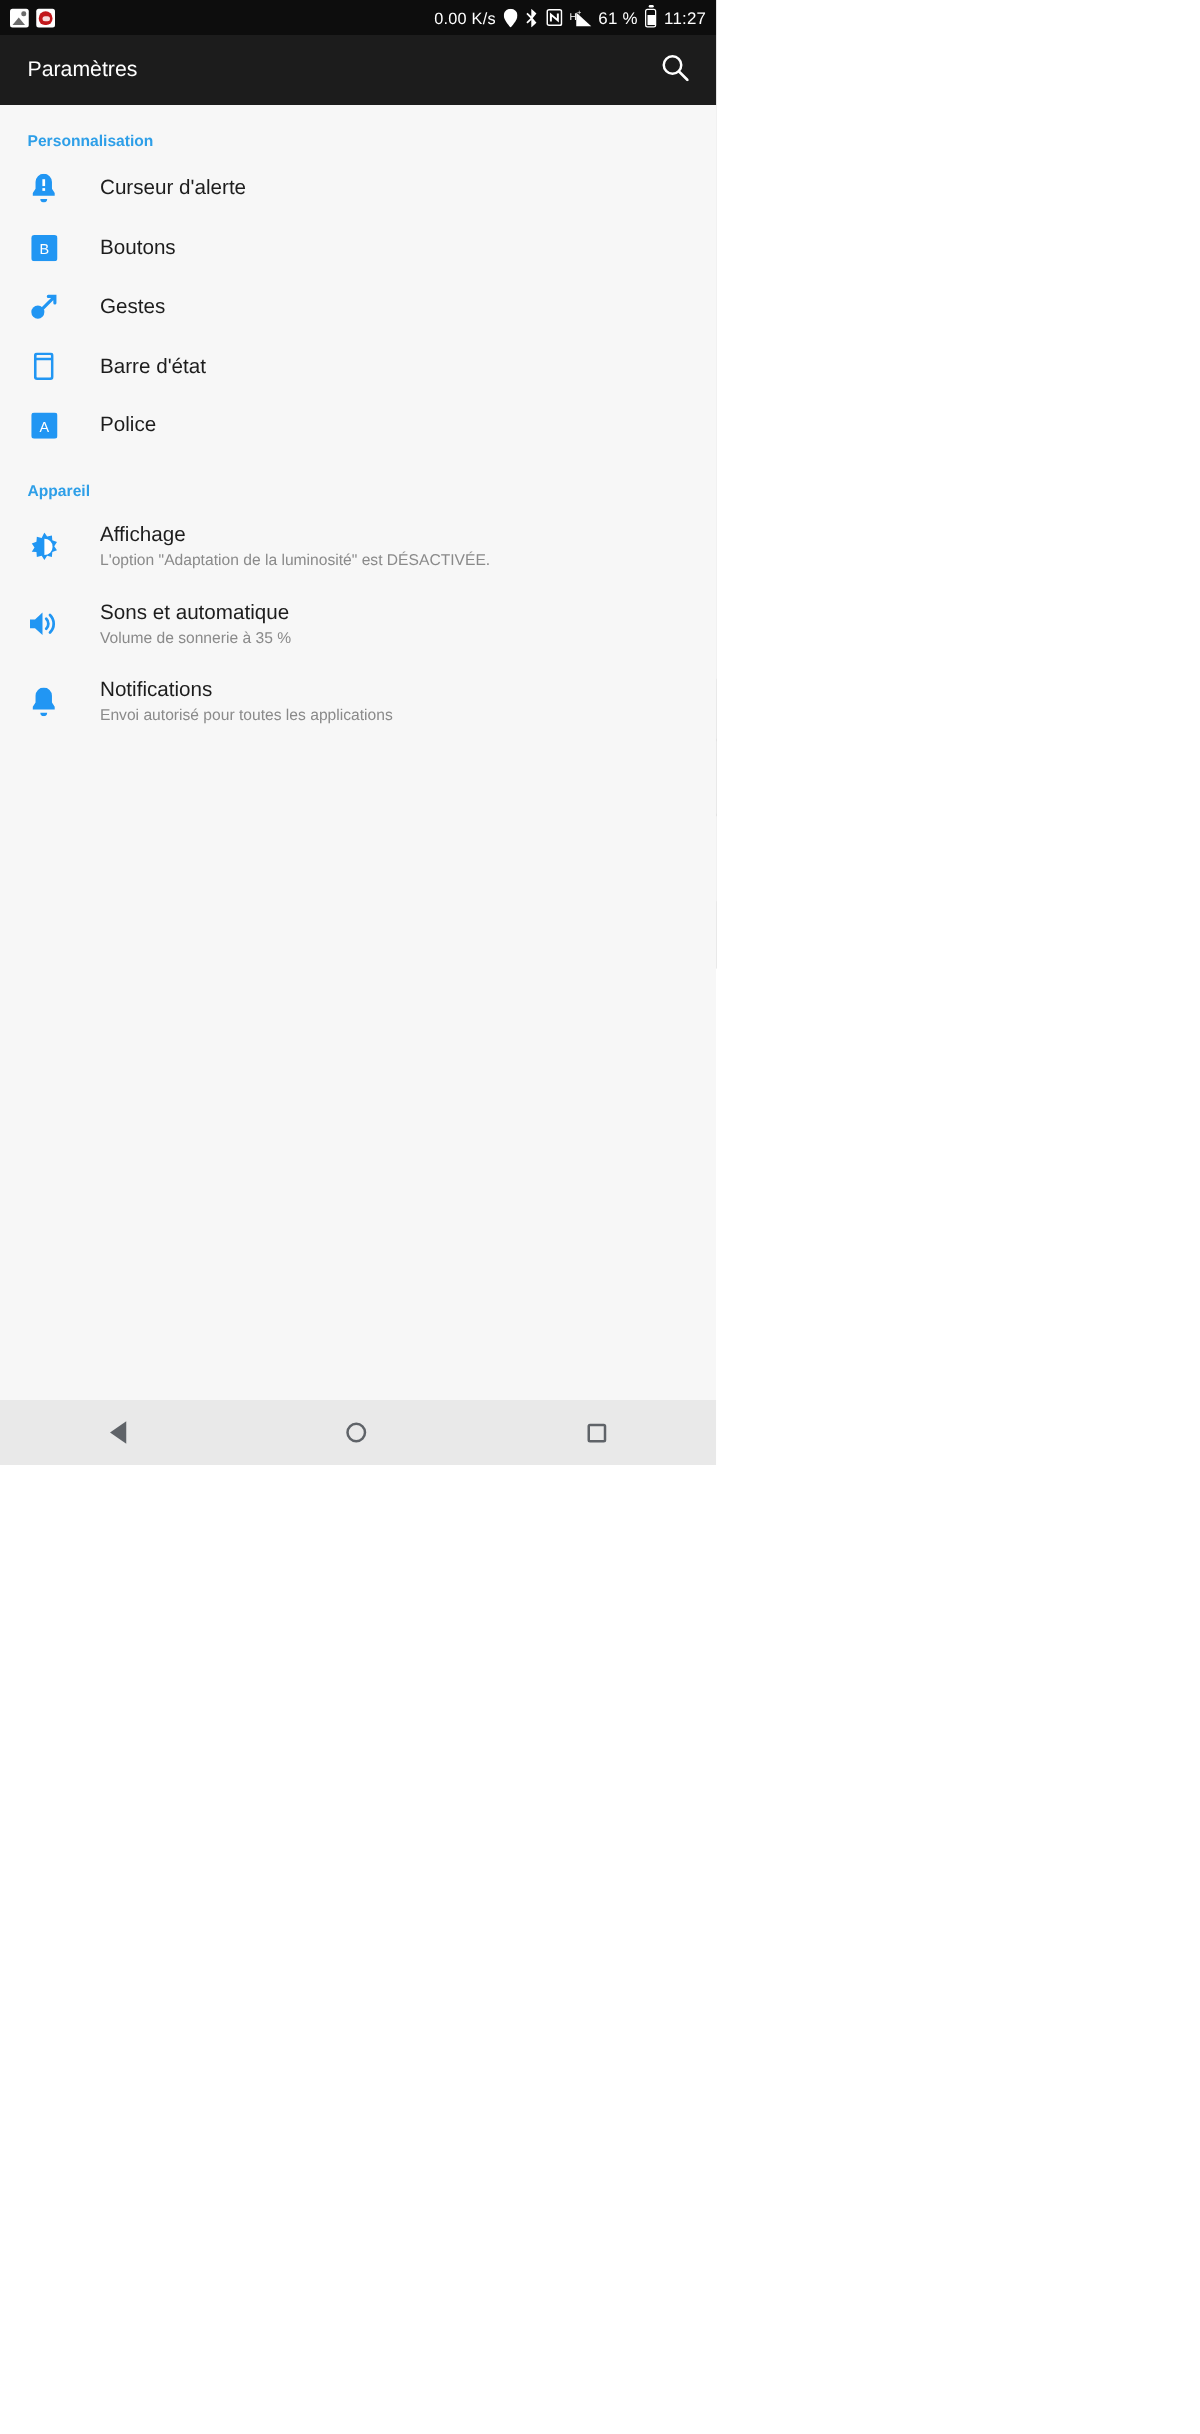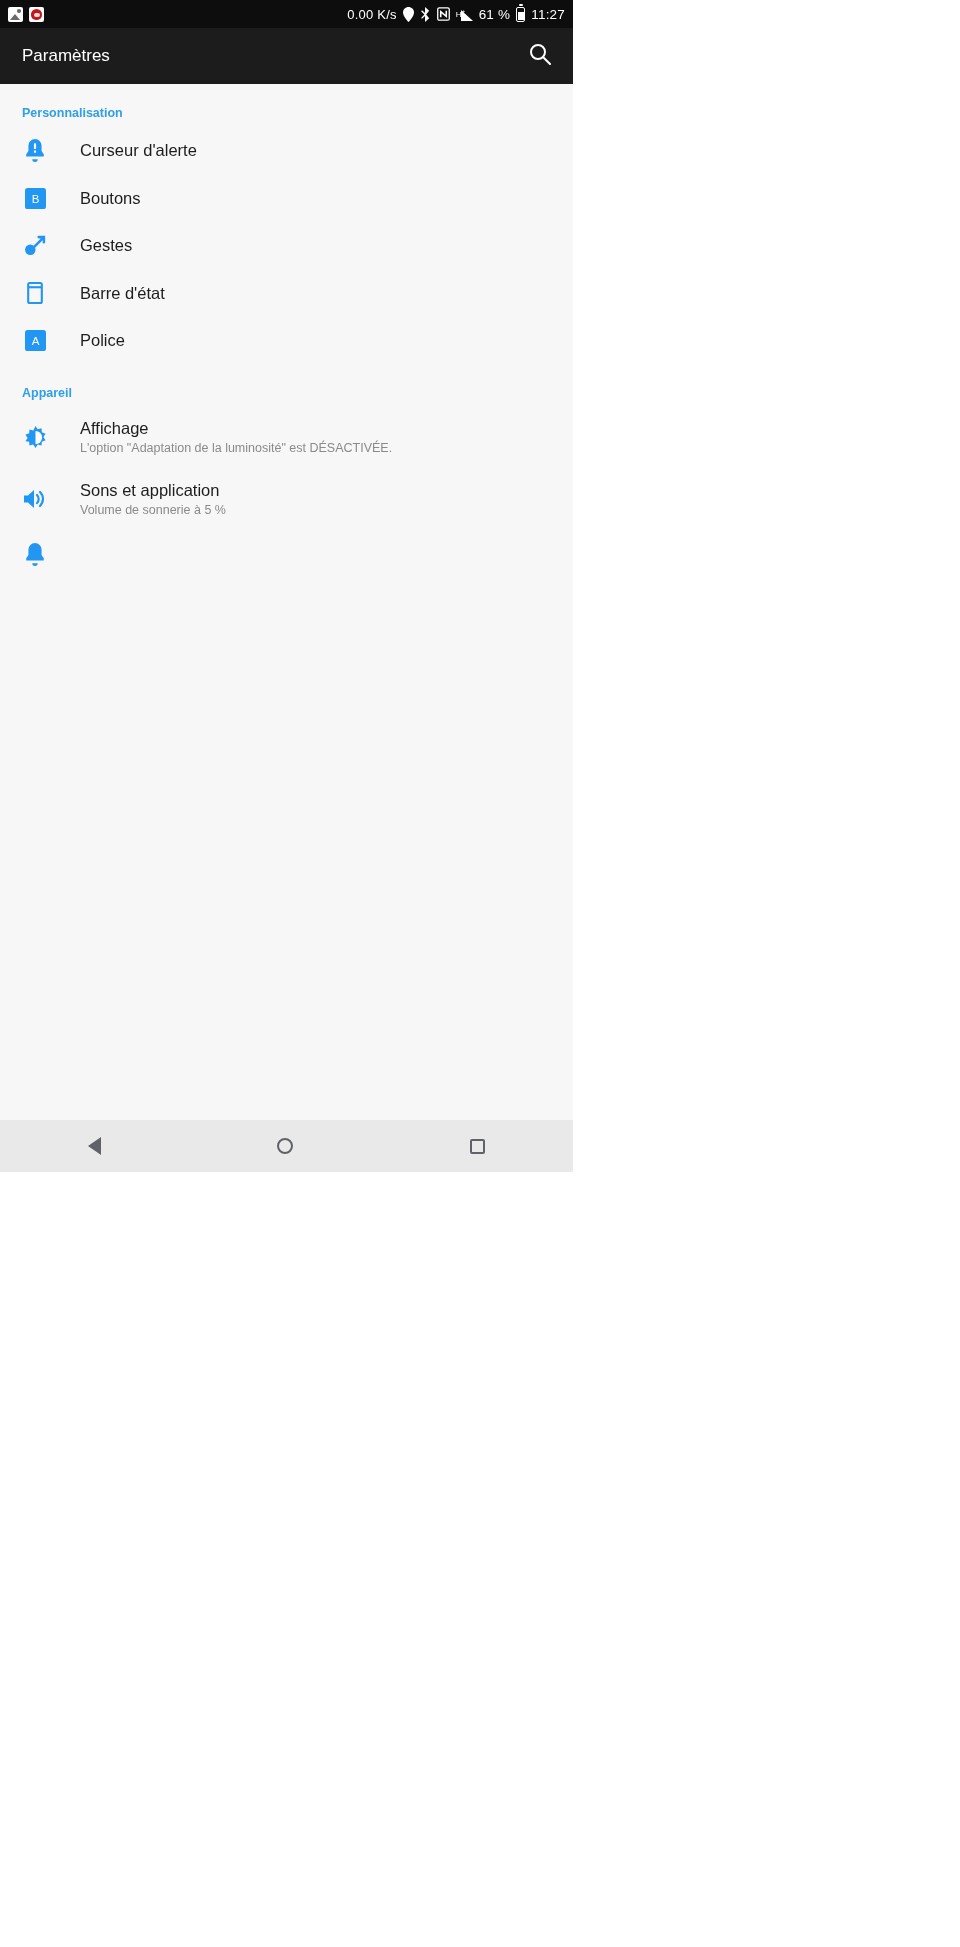--- a/index.html
+++ b/index.html
@@ -796,30 +796,34 @@
       </div>
       <div class="sr-item">
         <span class="sr-ic">
             <svg width="23" height="20" viewBox="0 0 23 20" fill="#2196f3">
               <path d="M0 6.5h4L10 1v18L4 13.5H0z"></path>
               <path d="M13 6a5.6 5.6 0 0 1 0 8" stroke="#2196f3" stroke-width="2.2" fill="none" stroke-linecap="round"></path>
               <path d="M16 3a9.8 9.8 0 0 1 0 14" stroke="#2196f3" stroke-width="2.2" fill="none" stroke-linecap="round"></path>
             </svg>
           </span>
         <span>
-          <div class="t">Sons et application</div>
-          <div class="s">Volume de sonnerie à 5 %</div>
+          <div class="t">Sons et automatique</div>
+          <div class="s">Volume de sonnerie à 35 %</div>
         </span>
       </div>
       <div class="sr-item">
         <span class="sr-ic">
             <svg width="20" height="23" viewBox="0 0 18 21" fill="#2196f3">
               <path d="M9 0a6 6 0 0 0-6 6v5L1 14v2h16v-2l-2-3V6a6 6 0 0 0-6-6zM9 21a2.5 2.5 0 0 0 2.5-2.5h-5A2.5 2.5 0 0 0 9 21z"></path>
             </svg>
           </span>
+        <span>
+          <div class="t">Notifications</div>
+          <div class="s">Envoi autorisé pour toutes les applications</div>
+        </span>
       </div>
 
       <div class="sr-nav">
         <span class="nav-back"></span>
         <span class="nav-home"></span>
         <span class="nav-rec"></span>
       </div>
     </div>
   </div>
 

